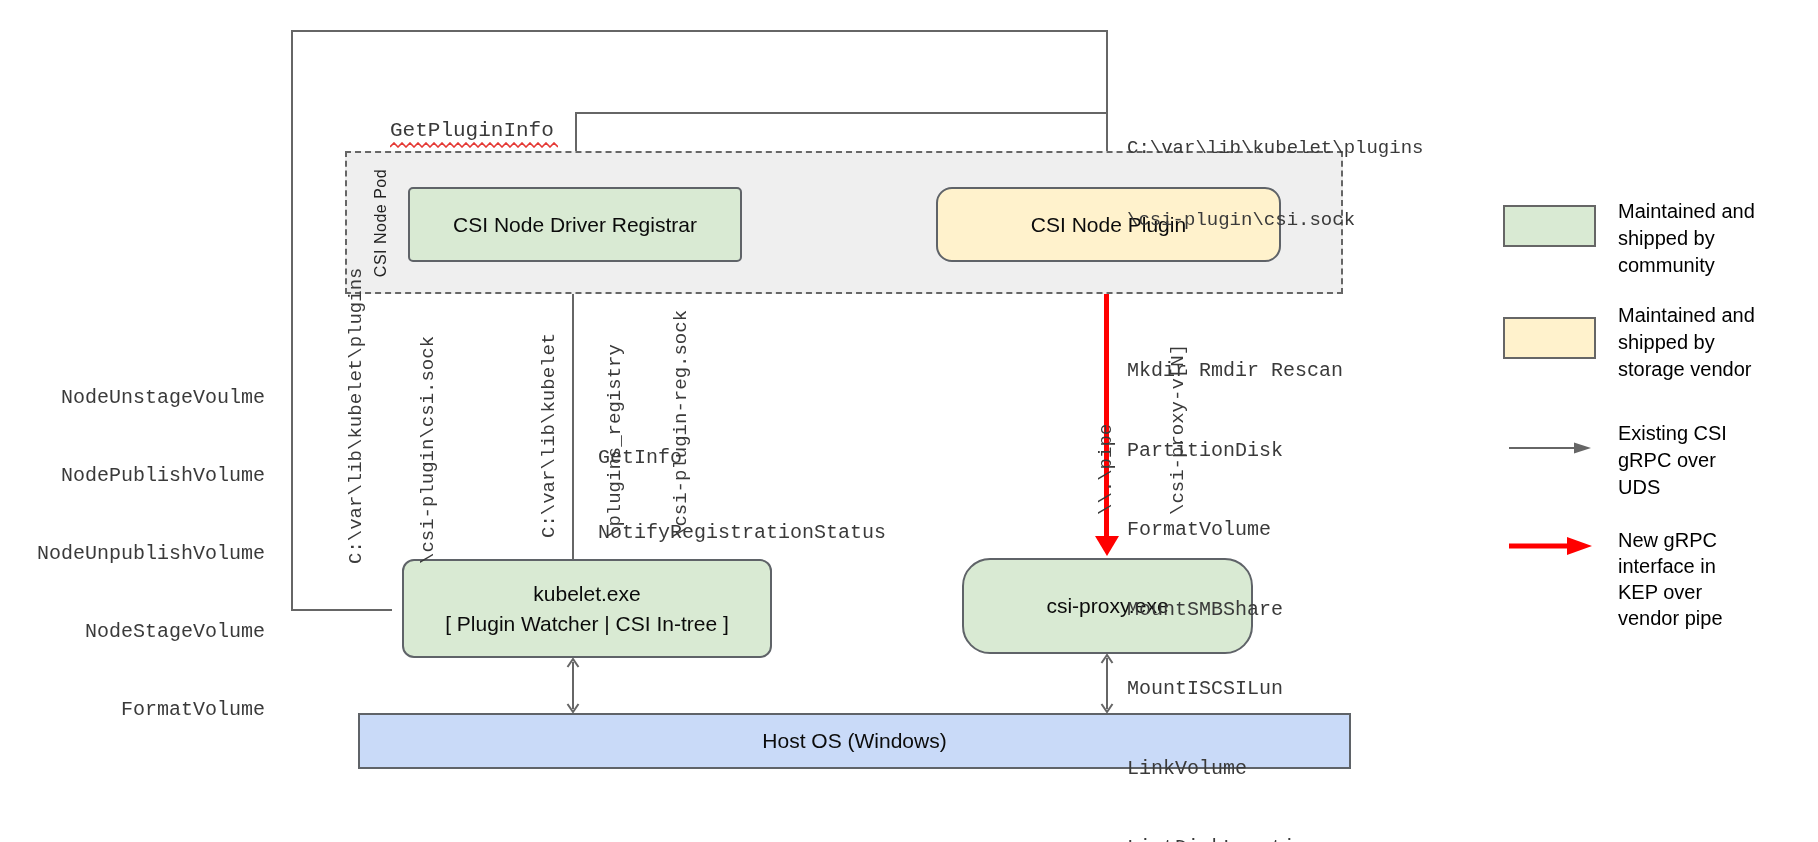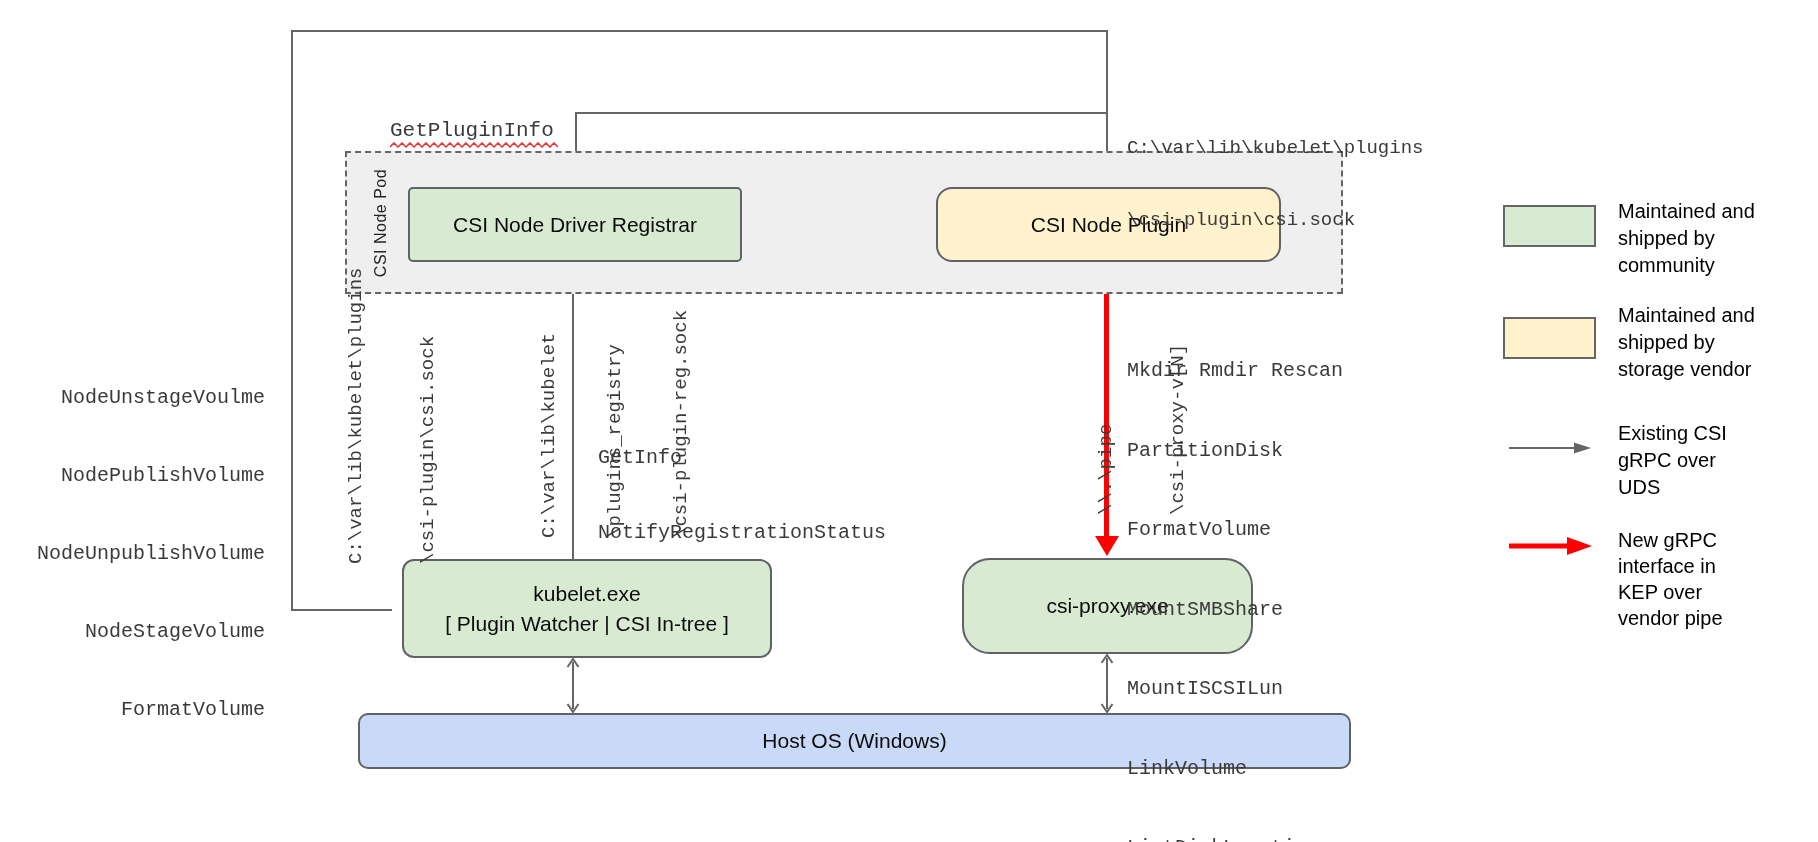--- a/index.html
+++ b/index.html
@@ -74,21 +74,21 @@
 
   <div class="node-box green" style="left:390px;top:559px;width:366px;height:95px;border-radius:12px;flex-direction:column;margin-left:12px;">
     <div>kubelet.exe</div>
     <div>[ Plugin Watcher | CSI In-tree ]</div>
   </div>
 
   <div class="node-box green" style="left:962px;top:558px;width:287px;height:92px;border-radius:28px;">
     <span>csi-proxy.exe</span>
   </div>
 
-  <div class="node-box blue" style="left:358px;top:713px;width:989px;height:52px;border-radius:10px;text-align:right;">
+  <div class="node-box blue" style="left:358px;top:713px;width:989px;height:52px;border-radius:0;text-align:right;">
     <span>Host OS (Windows)</span>
   </div>
 
   <div class="mono" style="left:390px;top:119px;font-size:21px;">GetPluginInfo</div>
   <svg class="abs" style="left:390px;top:142px;" width="168" height="6" viewBox="0 0 168 6">
     <polyline points="0,5 4,1 8,5 12,1 16,5 20,1 24,5 28,1 32,5 36,1 40,5 44,1 48,5 52,1 56,5 60,1 64,5 68,1 72,5 76,1 80,5 84,1 88,5 92,1 96,5 100,1 104,5 108,1 112,5 116,1 120,5 124,1 128,5 132,1 136,5 140,1 144,5 148,1 152,5 156,1 160,5 164,1 168,5" fill="none" stroke="#e53935" stroke-width="1.6"></polyline>
   </svg>
 
   <div class="mono" style="left:1127px;top:88px;font-size:19px;line-height:24px;">
     <div>C:\var\lib\kubelet\plugins</div>

